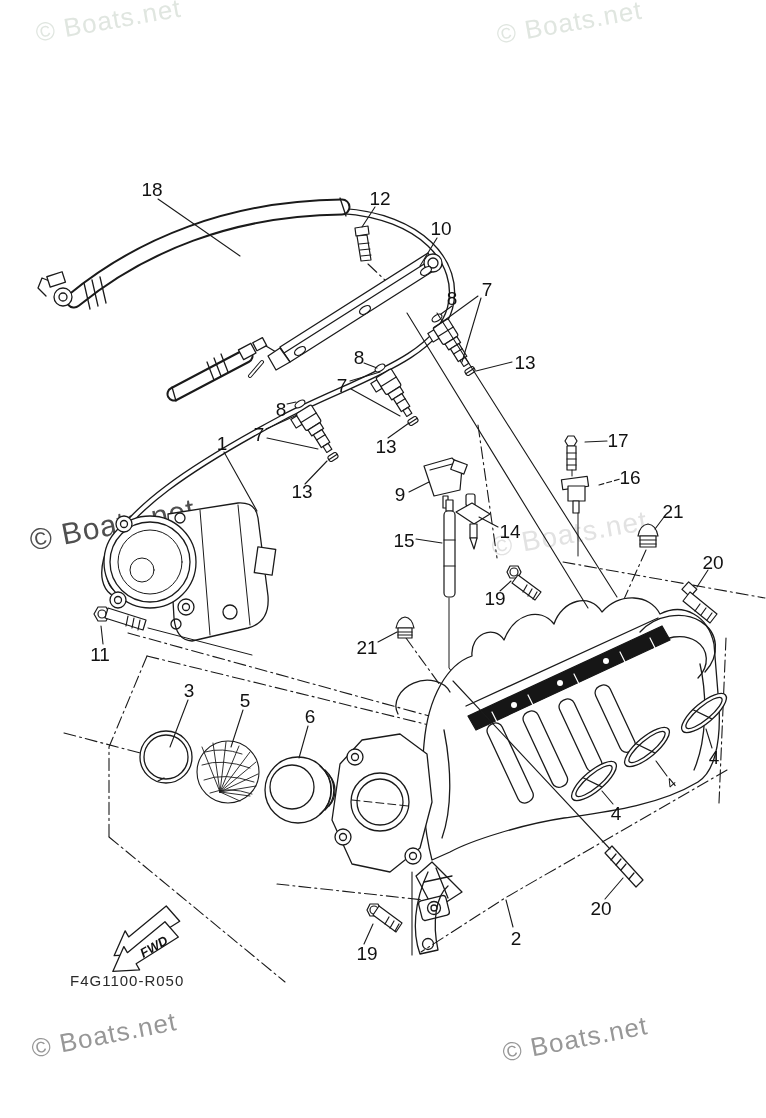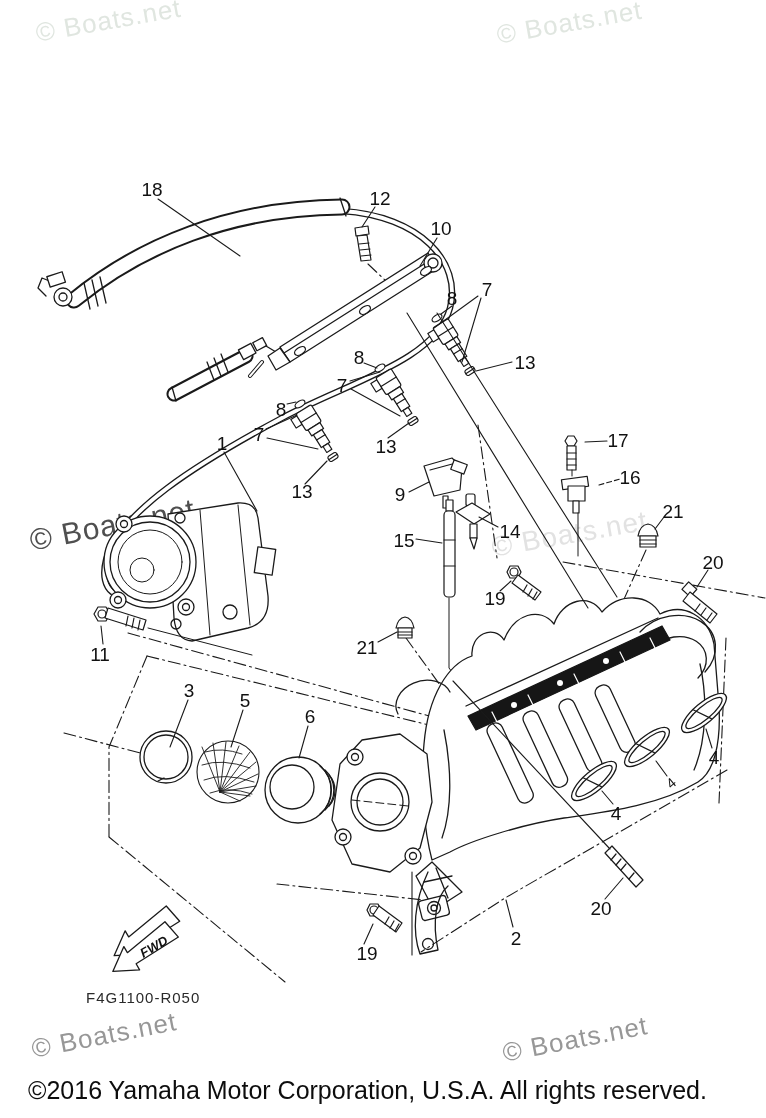--- a/index.html
+++ b/index.html
@@ -3,22 +3,22 @@
 <meta charset="utf-8">
 <style>
   html,body{margin:0;padding:0;background:#fff;}
   #page{position:relative;width:766px;height:1118px;background:#fff;overflow:hidden;
         font-family:"Liberation Sans",sans-serif;}
   .wm{position:absolute;white-space:nowrap;transform-origin:0 50%;
       font-family:"Liberation Sans",sans-serif;letter-spacing:1px;}
   #diagram-svg{position:absolute;left:0;top:0;}
   #part-labels text{font-family:"Liberation Sans",sans-serif;fill:#111;
       text-anchor:middle;dominant-baseline:central;}
-  #part-code{position:absolute;left:86px;top:972px;font-size:15px;color:#2a2a2a;
-      letter-spacing:1px;margin-top:17px;}
+  #part-code{position:absolute;left:70px;top:972px;font-size:15px;color:#2a2a2a;
+      letter-spacing:1px;}
   #footer-copyright{position:absolute;left:28px;top:1076px;font-size:25px;color:#0d0d0d;
       white-space:nowrap;}
   svg *{vector-effect:none;}
 </style>
 </head>
 <body>
 
 <div id="page">
 
   <div style="position:absolute;inset:0;">
@@ -431,14 +431,13 @@
         <text x="714" y="757">4</text>
         <text x="671" y="783" transform="rotate(-40 671 783)" font-size="14">4</text>
         <text x="616" y="813">4</text>
         <text x="601" y="908">20</text>
         <text x="516" y="938">2</text>
         <text x="367" y="953">19</text>
       </g>
   </svg>
 
   <div id="part-code">F4G1100-R050</div>
-  <div id="footer-copyright">©2016 Yamaha Motor Corporation, U.S.A. All rights reserved.</div>
 </div>
 
 </body></html>

